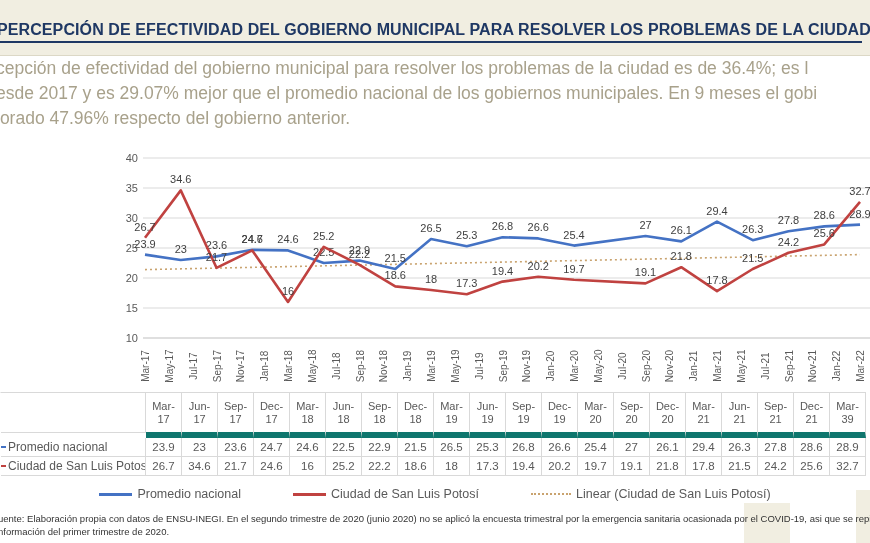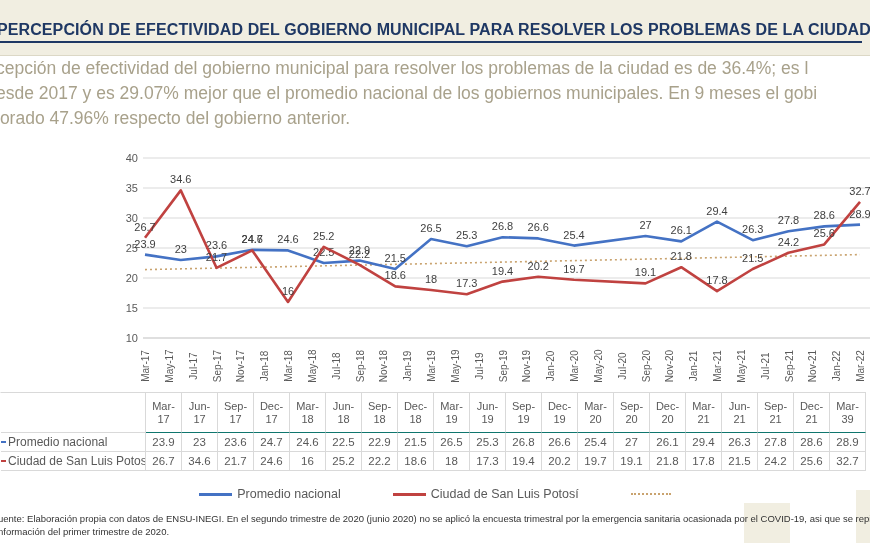--- a/index.html
+++ b/index.html
@@ -18,21 +18,21 @@
   .deco-a{left:744px;top:503px;width:46px;height:40px;}
   .deco-b{left:856px;top:490px;width:14px;height:53px;}
   #chart-svg{position:absolute;top:148px;left:0;z-index:1;}
   #x-axis-labels{position:absolute;top:340px;left:0;width:870px;height:52px;z-index:1;}
   #x-axis-labels .xl{position:absolute;top:26px;transform:translate(-50%,-50%) rotate(-90deg);
     font-size:10px;color:#595959;white-space:nowrap;}
   #data-table{position:absolute;top:392px;left:0;z-index:1;display:grid;
     grid-template-columns:145px repeat(20,36px);
     font-size:11px;color:#595959;border-top:1px solid #D9D9D9;border-left:1px solid #fff;}
   #data-table .hc{height:39px;display:flex;flex-direction:column;align-items:center;
-    justify-content:center;line-height:13px;border-right:1px solid #D9D9D9;border-bottom:1px solid #0f766e;}
+    justify-content:center;line-height:13px;border-right:1px solid #D9D9D9;border-bottom:6px solid #0f766e;}
   #data-table .rl{height:18px;display:flex;align-items:center;font-size:12px;
     border-right:1px solid #D9D9D9;border-bottom:1px solid #D9D9D9;white-space:nowrap;overflow:hidden;}
   #data-table .rl .mark{display:inline-block;width:5px;height:2px;margin-right:2px;flex:0 0 auto;}
   #data-table .dc{height:18px;display:flex;align-items:center;justify-content:center;
     font-size:11.5px;border-right:1px solid #D9D9D9;border-bottom:1px solid #D9D9D9;}
   #data-table .corner{border-right:1px solid #D9D9D9;border-bottom:1px solid #D9D9D9;}
   #legend{position:absolute;top:487px;left:0;width:870px;display:flex;
     justify-content:center;gap:52px;align-items:center;font-size:12.5px;color:#595959;z-index:1;}
   #legend .li{display:flex;align-items:center;gap:5px;white-space:nowrap;}
   #legend .ls{width:33px;height:3px;}
@@ -280,19 +280,20 @@
     <div class="li">
       <span class="ls" style="background: rgb(68, 114, 196);"></span>
       <span>Promedio nacional</span>
     </div>
     <div class="li">
       <span class="ls" style="background: rgb(192, 66, 64);"></span>
       <span>Ciudad de San Luis Potosí</span>
     </div>
     <div class="li">
       <span class="ld" style="border-top-color: rgb(201, 163, 111);"></span>
+      <span>Linear (Ciudad de San Luis Potosí)</span>
     </div>
   </div>
 
 <div class="footnote">
   <div>uente: Elaboración propia con datos de ENSU-INEGI. En el segundo trimestre de 2020 (junio 2020) no se aplicó la encuesta trimestral por la emergencia sanitaria ocasionada por el COVID-19, asi que se repitió la</div>
   <div>nformación del primer trimestre de 2020.</div>
 </div>
 
 </body></html>

